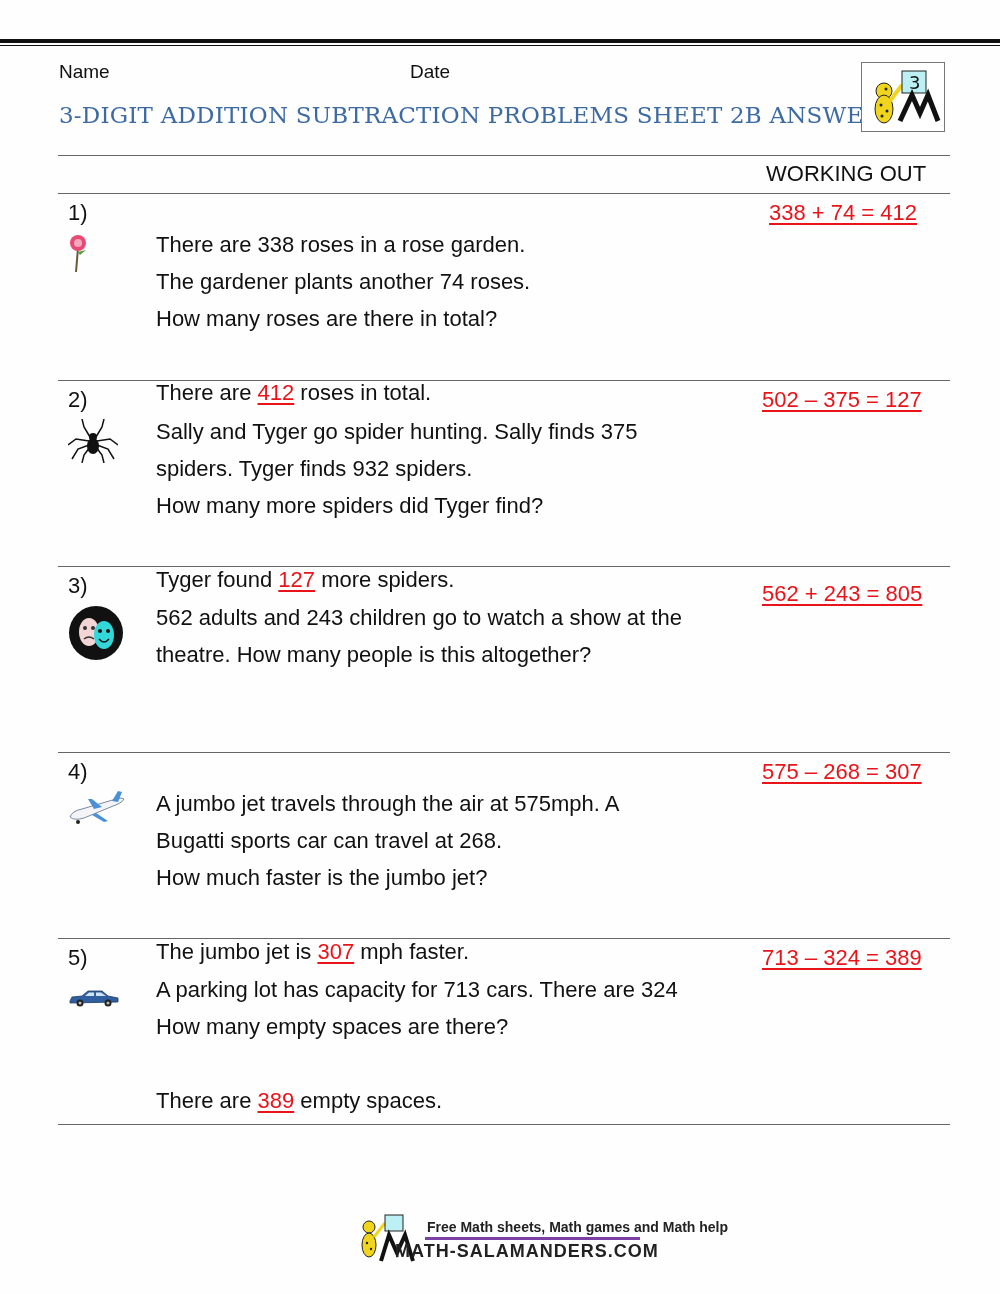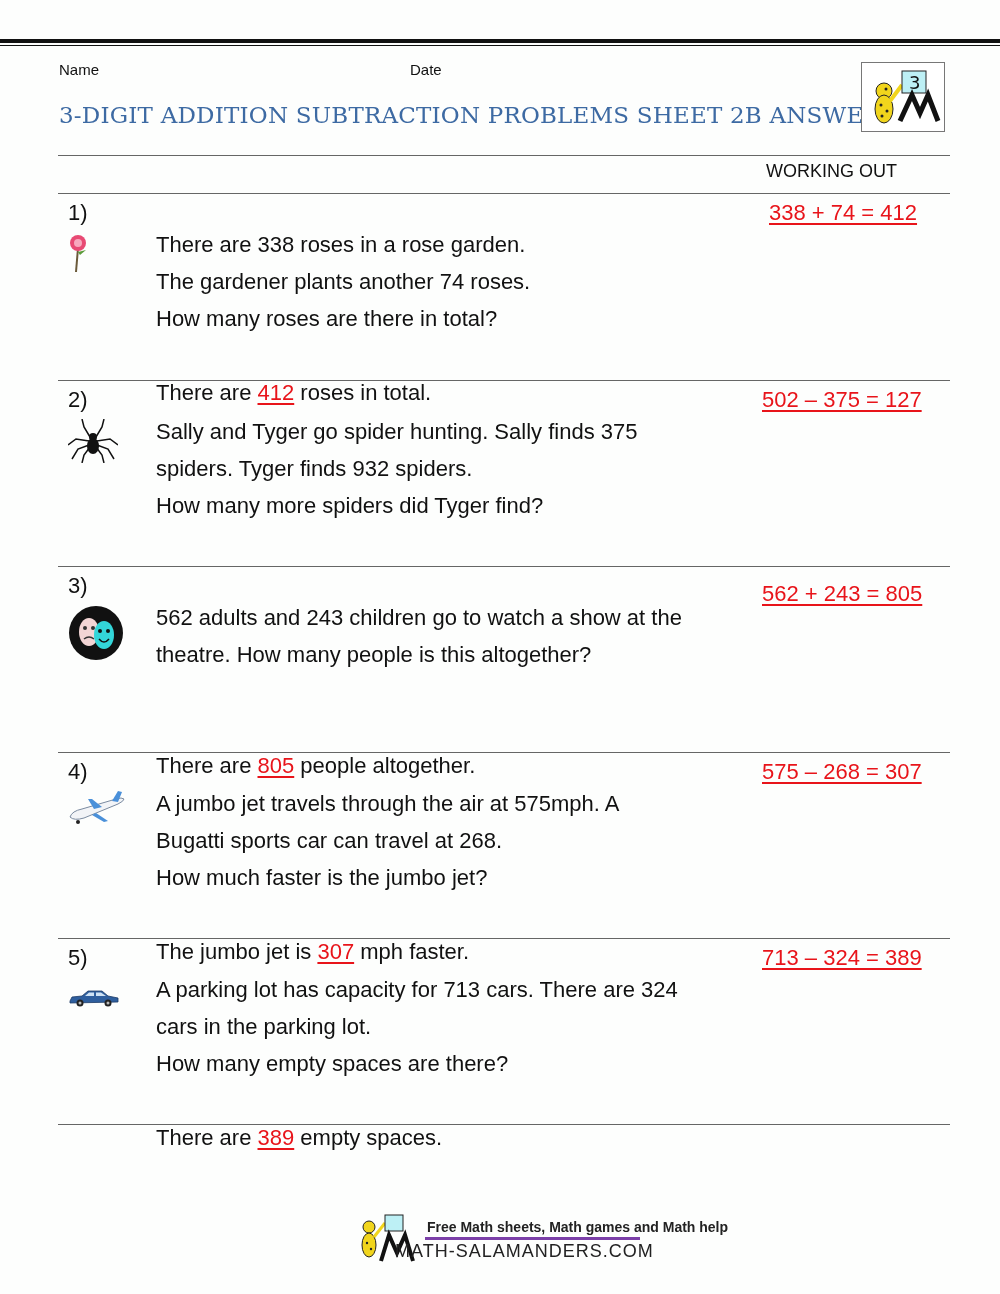--- a/index.html
+++ b/index.html
@@ -3,45 +3,45 @@
 <meta charset="utf-8">
 <style>
   html, body { margin: 0; padding: 0; }
   body {
     width: 1000px; height: 1294px; background: #fdfefd; position: relative;
     font-family: "Liberation Sans", "DejaVu Sans", sans-serif; color: #111; overflow: hidden;
   }
   .top-rule { position: absolute; left: 0; width: 1000px; background: #111; }
   .rule-thick { top: 39px; height: 4px; }
   .rule-thin { top: 45px; height: 1px; }
-  .label { position: absolute; top: 61px; font-size: 15px; color: #111; }
+  .label { position: absolute; top: 61px; font-size: 19px; color: #111; }
   .title {
     position: absolute; left: 59px; top: 102px; font-family: "DejaVu Serif", "Liberation Serif", serif;
     font-size: 23px; color: #3d6aa3; letter-spacing: 0.2px;
   }
   .logo-box {
     position: absolute; left: 861px; top: 62px; width: 82px; height: 68px;
     border: 1px solid #777; background: #fff;
   }
   .hline { position: absolute; left: 58px; width: 892px; height: 1px; background: #666; }
-  .wo-header { position: absolute; left: 766px; top: 161px; font-size: 18px; color: #111; }
+  .wo-header { position: absolute; left: 766px; top: 161px; font-size: 22px; color: #111; }
   .row { position: absolute; left: 58px; width: 892px; }
   .num { position: absolute; left: 10px; font-size: 22px; }
   .icon { position: absolute; }
   .text { position: absolute; left: 98px; font-size: 22px; line-height: 37px; margin-top: 32px; }
   .text div { white-space: nowrap; }
   .ans { color: #e8141a; text-decoration: underline; text-underline-offset: 3px; }
   .work {
     position: absolute; font-size: 22px; color: #e8141a; text-decoration: underline;
     text-underline-offset: 3px; white-space: nowrap;
   }
   .footer { position: absolute; left: 355px; top: 1213px; width: 290px; height: 50px; }
   .footer-tag { position: absolute; left: 72px; top: 6px; font-size: 14px; font-weight: bold; color: #222; white-space: nowrap; }
   .footer-line { position: absolute; left: 70px; top: 24px; width: 215px; height: 3px; background: #7b3fa8; }
-  .footer-site { position: absolute; left: 40px; top: 28px; font-size: 18px; font-weight: normal; letter-spacing: 1px; color: #222; white-space: nowrap; }
+  .footer-site { position: absolute; left: 40px; top: 28px; font-size: 18px; font-weight: bold; letter-spacing: 1px; color: #222; white-space: nowrap; }
 </style>
 </head>
 <body>
 
 <div class="top-rule rule-thick"></div>
 <div class="top-rule rule-thin"></div>
 
 <div class="label" style="left:59px">Name</div>
 <div class="label" style="left:410px">Date</div>
 <div class="title">3-DIGIT ADDITION SUBTRACTION PROBLEMS SHEET 2B ANSWERS</div>
@@ -102,20 +102,21 @@
       </g>
       <ellipse cx="25" cy="18" rx="4" ry="4" fill="#111"></ellipse>
       <ellipse cx="25" cy="27" rx="6" ry="8" fill="#111"></ellipse>
     </svg>
   </div>
   <div class="text" style="top:0px">
     <div>Sally and Tyger go spider hunting. Sally finds 375</div>
     <div>spiders. Tyger finds 932 spiders.</div>
     <div>How many more spiders did Tyger find?</div>
     <div>&nbsp;</div>
+    <div><span>Tyger found </span><span class="ans">127</span><span> more spiders.</span></div>
   </div>
   <div class="work" style="left:704px;top:6px">502 – 375 = 127</div>
 </div>
 <div class="hline" style="top:566px"></div>
 
 <div class="row" style="top:567px;height:186px">
   <div class="num" style="top:6px">3)</div>
   <div class="icon" style="left:10px;top:38px">
     <svg width="56" height="56" viewBox="0 0 56 56">
       <circle cx="28" cy="28" r="27" fill="#111"></circle>
@@ -127,21 +128,20 @@
       <circle cx="32" cy="26" r="2" fill="#111"></circle>
         <circle cx="40" cy="26" r="2" fill="#111"></circle>
       <path d="M31 34 Q36 40 41 34" stroke="#111" stroke-width="1.5" fill="none"></path>
     </svg>
   </div>
   <div class="text" style="top:0px">
     <div>562 adults and 243 children go to watch a show at the</div>
     <div>theatre. How many people is this altogether?</div>
     <div>&nbsp;</div>
     <div>&nbsp;</div>
-    <div><span>There are </span><span class="ans">805</span><span> people altogether.</span></div>
   </div>
   <div class="work" style="left:704px;top:14px">562 + 243 = 805</div>
 </div>
 <div class="hline" style="top:752px"></div>
 
 <div class="row" style="top:753px;height:186px">
   <div class="num" style="top:6px">4)</div>
   <div class="icon" style="left:10px;top:38px">
     <svg width="58" height="34" viewBox="0 0 58 34">
       <path d="M2 26 Q4 20 14 18 L48 8 Q54 6 56 8 Q56 10 50 13 L16 27 Q6 30 2 26 Z" fill="#f2f4f7" stroke="#7a8aa0" stroke-width="1"></path>
@@ -170,21 +170,20 @@
       <path d="M21 3.5 L26 3.5 L26 7 L17 7 Z" fill="#cfe3f5"></path>
       <path d="M28 3.5 L33 3.5 L38 7 L28 7 Z" fill="#cfe3f5"></path>
       <circle cx="12" cy="14" r="3.5" fill="#222"></circle>
         <circle cx="40" cy="14" r="3.5" fill="#222"></circle>
       <circle cx="12" cy="14" r="1.5" fill="#bbb"></circle>
         <circle cx="40" cy="14" r="1.5" fill="#bbb"></circle>
     </svg>
   </div>
   <div class="text" style="top:0px">
     <div>A parking lot has capacity for 713 cars. There are 324</div>
-    <div>cars in the parking lot.</div>
     <div>How many empty spaces are there?</div>
     <div>&nbsp;</div>
     <div><span>There are </span><span class="ans">389</span><span> empty spaces.</span></div>
   </div>
   <div class="work" style="left:704px;top:6px">713 – 324 = 389</div>
 </div>
 <div class="hline" style="top:1124px"></div>
 
 <div class="footer">
   <svg width="60" height="50" viewBox="0 0 60 50" style="position:absolute;left:0;top:0">

